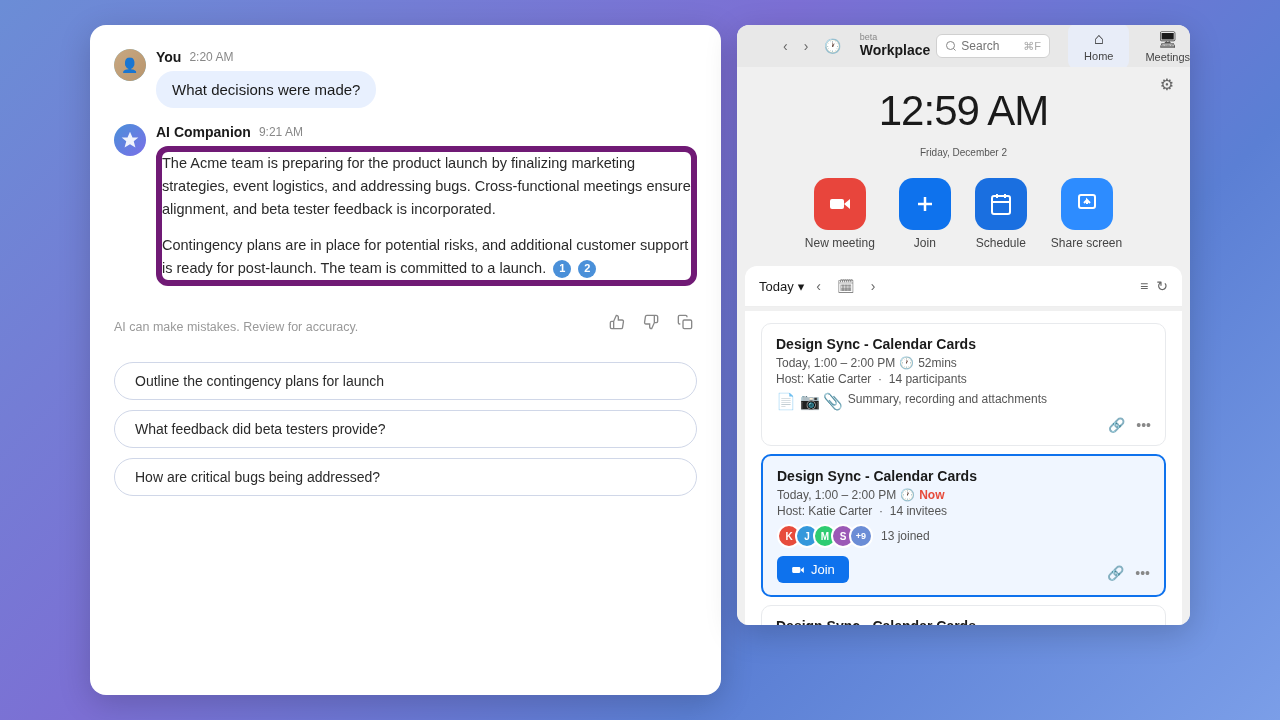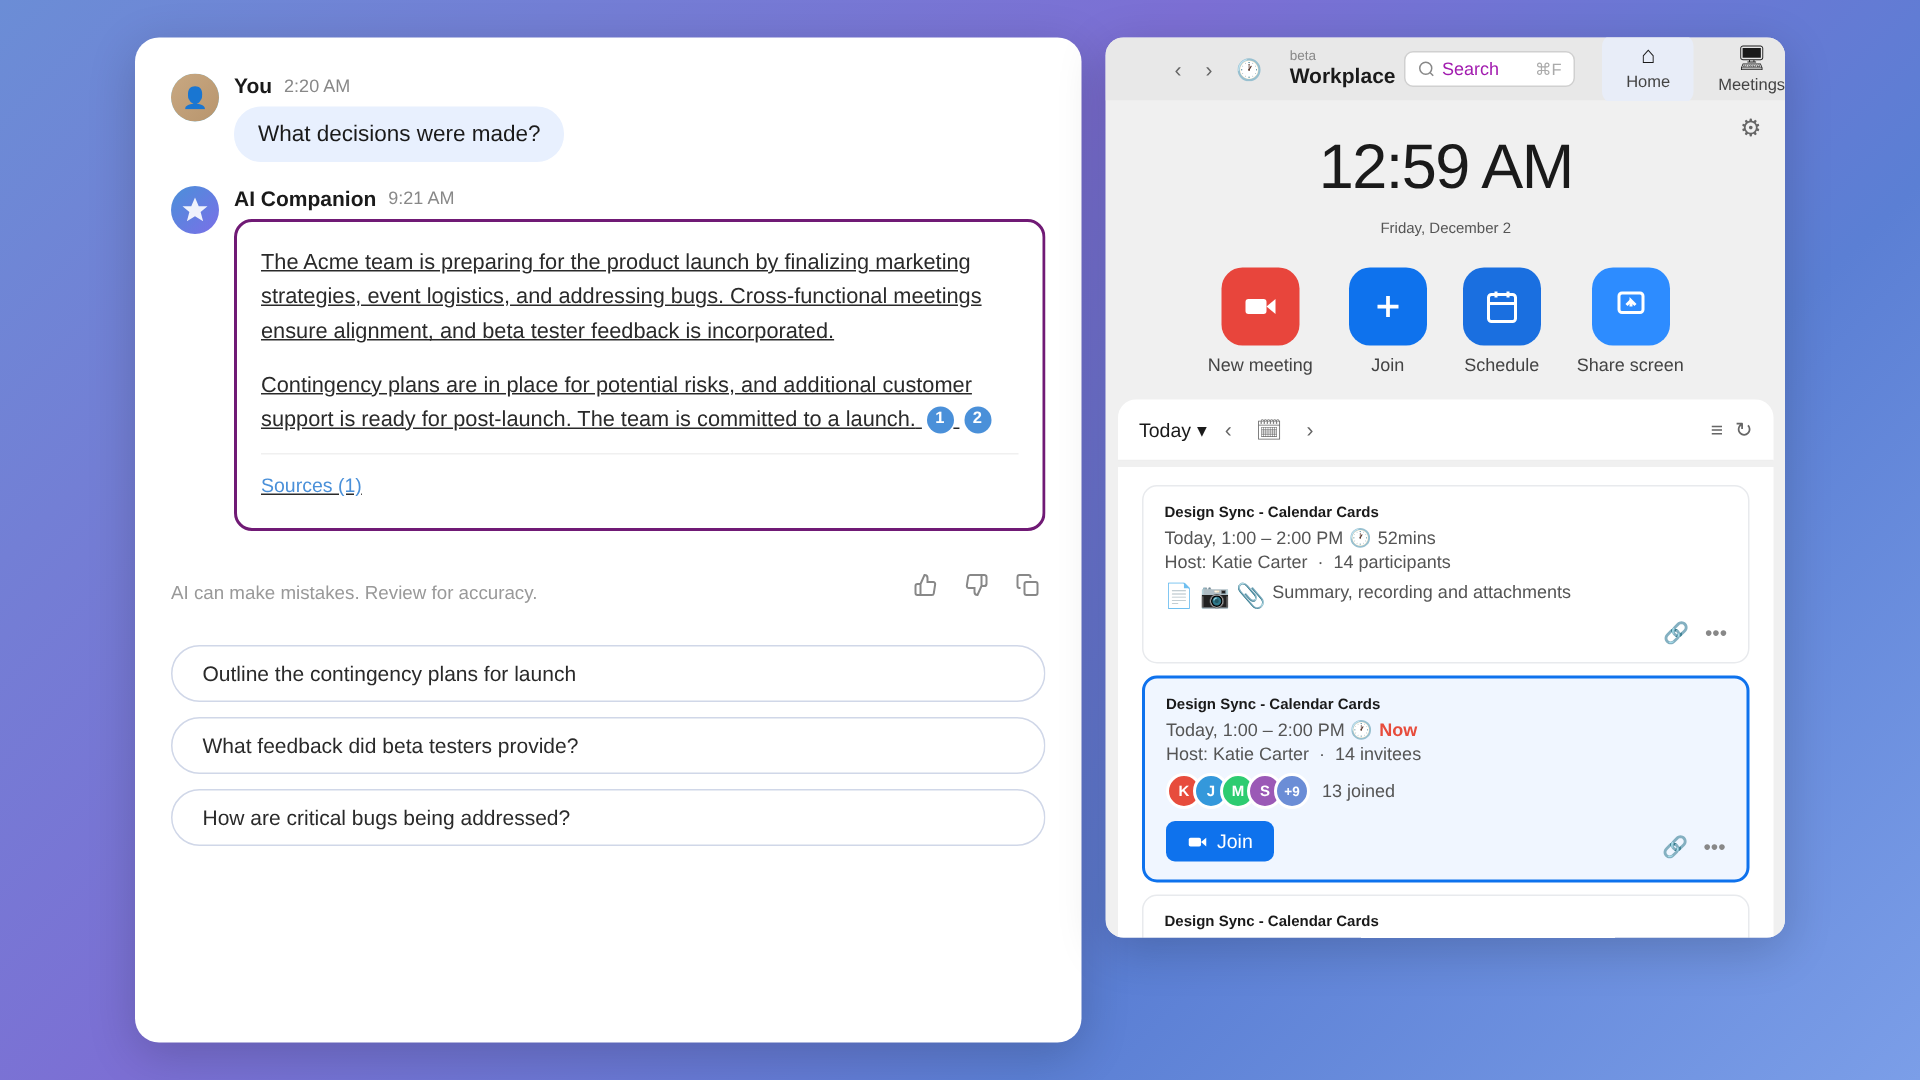--- a/index.html
+++ b/index.html
@@ -111,27 +111,25 @@
       align-items: center;
       justify-content: center;
     }
 
     .ai-icon svg {
       width: 20px;
       height: 20px;
     }
 
     .ai-message-block {
-      border: 2px solid #701a75;
+      border: 6px solid #701a75;
       border-radius: 12px;
-      padding: 16px;
       font-size: 14.5px;
       color: #2a2a2a;
       line-height: 1.6;
-      text-decoration: underline;
     }
 
     .ai-message-block p + p {
       margin-top: 12px;
     }
 
     .citation-badge {
       display: inline-flex;
       align-items: center;
       justify-content: center;
@@ -409,21 +407,21 @@
       padding: 12px 14px;
       background: white;
     }
 
     .meeting-card.active {
       border: 2px solid #0e72ed;
       background: #f0f6ff;
     }
 
     .meeting-title {
-      font-size: 10px;
+      font-size: 14px;
       font-weight: 600;
       color: #1a1a1a;
       margin-bottom: 4px;
     }
 
     .meeting-time {
       font-size: 12px;
       color: #555;
       display: flex;
       align-items: center;
@@ -552,23 +550,20 @@
             <span class="sender-name">AI Companion</span>
             <span class="timestamp">9:21 AM</span>
           </div>
           <div class="ai-message-block">
             <p>The Acme team is preparing for the product launch by finalizing marketing strategies, event logistics, and addressing bugs. Cross-functional meetings ensure alignment, and beta tester feedback is incorporated.</p>
             <p>
               <span>Contingency plans are in place for potential risks, and additional customer support is ready for post-launch. The team is committed to a launch.</span>
               <span class="citation-badge">1</span>
               <span class="citation-badge">2</span>
             </p>
-            <div class="sources-row">
-              <a class="sources-link">Sources (1)</a>
-            </div>
           </div>
         </div>
       </div>
 
       <div class="feedback-row">
         <span class="feedback-text">AI can make mistakes. Review for accuracy.</span>
         <button class="feedback-btn" title="Thumbs up">
           <svg width="16" height="16" viewBox="0 0 24 24" fill="none" stroke="#888" stroke-width="2">
               <path d="M14 9V5a3 3 0 0 0-3-3l-4 9v11h11.28a2 2 0 0 0 2-1.7l1.38-9a2 2 0 0 0-2-2.3zM7 22H4a2 2 0 0 1-2-2v-7a2 2 0 0 1 2-2h3"></path>
             </svg>
@@ -609,21 +604,21 @@
         <div style="display:flex;flex-direction:column;line-height:1.1">
           <span style="font-size:9px;color:#888;font-weight:500">beta</span>
           <span style="font-size:14px;font-weight:700;color:#1a1a1a">Workplace</span>
         </div>
       </div>
       <div class="zoom-search">
         <svg width="12" height="12" viewBox="0 0 24 24" fill="none" stroke="#888" stroke-width="2">
             <circle cx="11" cy="11" r="8"></circle>
             <path d="m21 21-4.35-4.35"></path>
           </svg>
-        <span style="font-size:12px;color:#a21caf;">Search</span>
+        <span style="font-size:12px;color:#737373;">Search</span>
         <span style="font-size:11px;color:#aaa;margin-left:20px;">⌘F</span>
       </div>
       <div class="zoom-nav-tabs">
         <div class="nav-tab active">
           <span class="nav-tab-icon">⌂</span>
           <span class="nav-tab-label">Home</span>
         </div>
         <div class="nav-tab">
           <span class="nav-tab-icon">🖥</span>
           <span class="nav-tab-label">Meetings</span>

